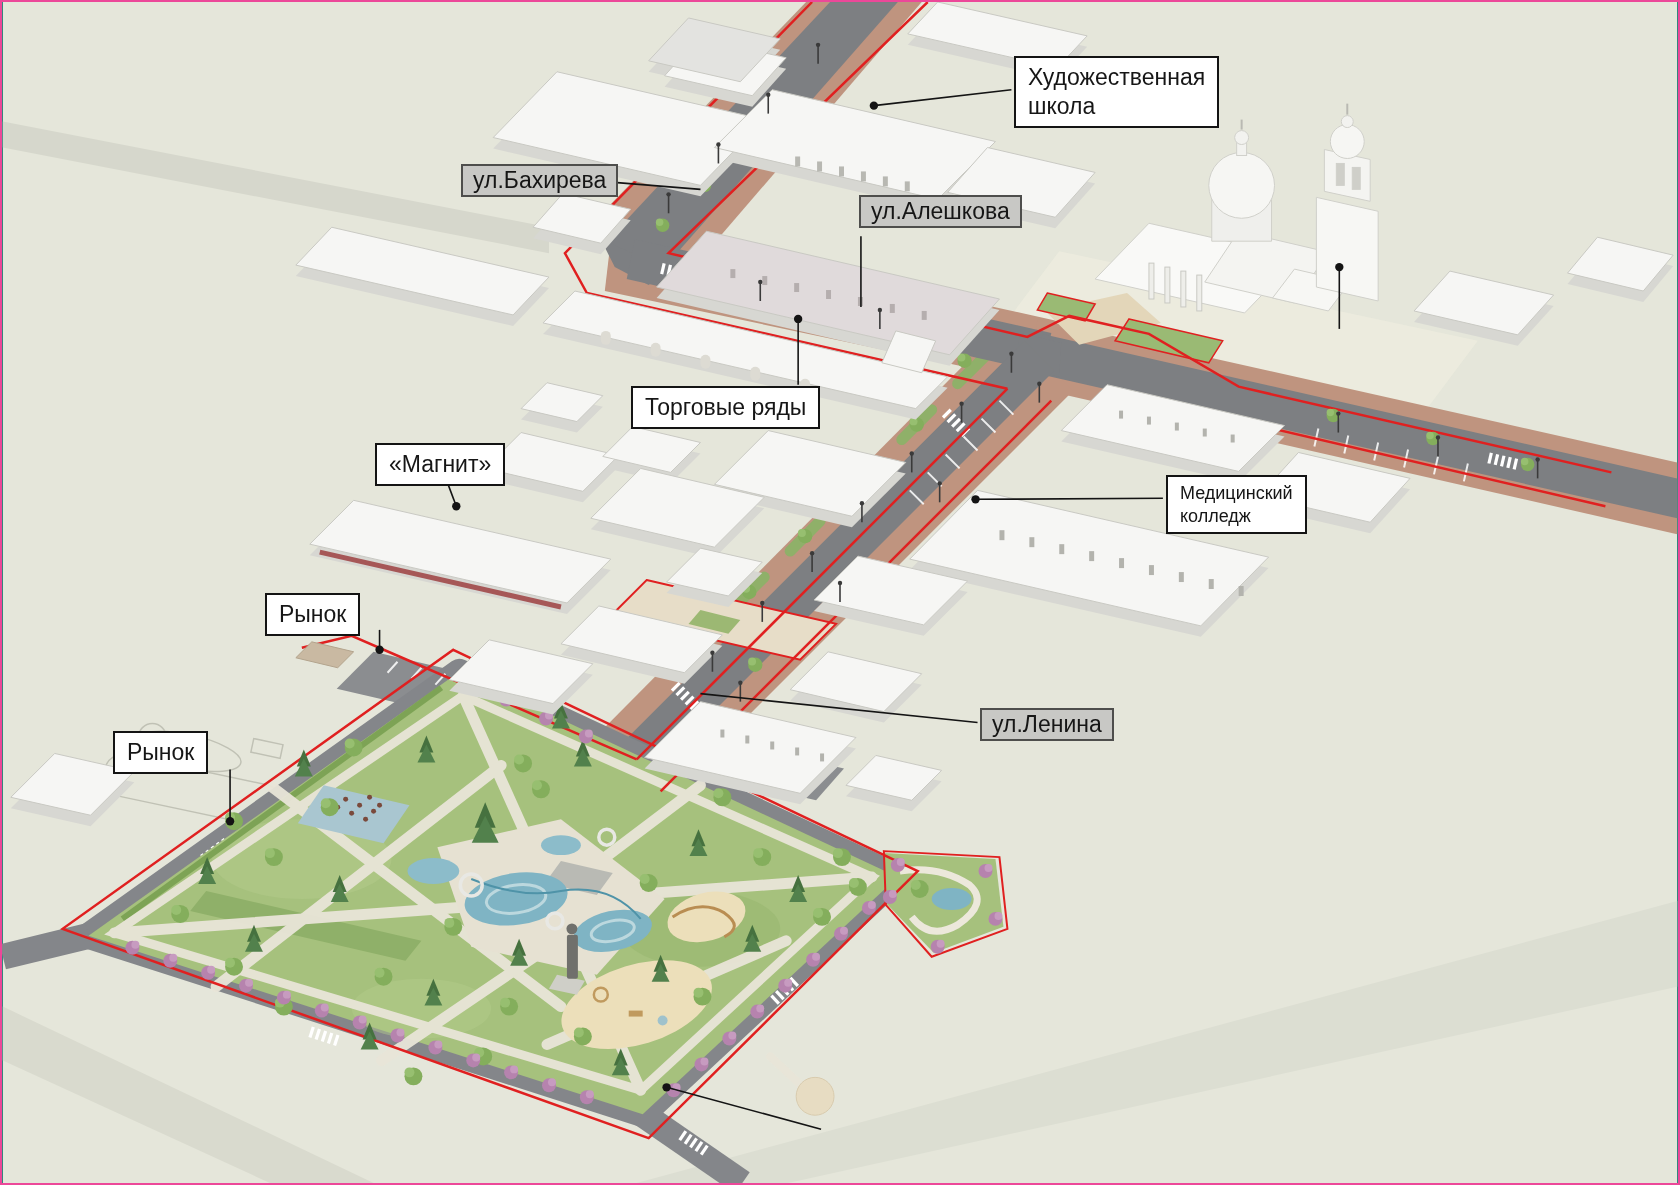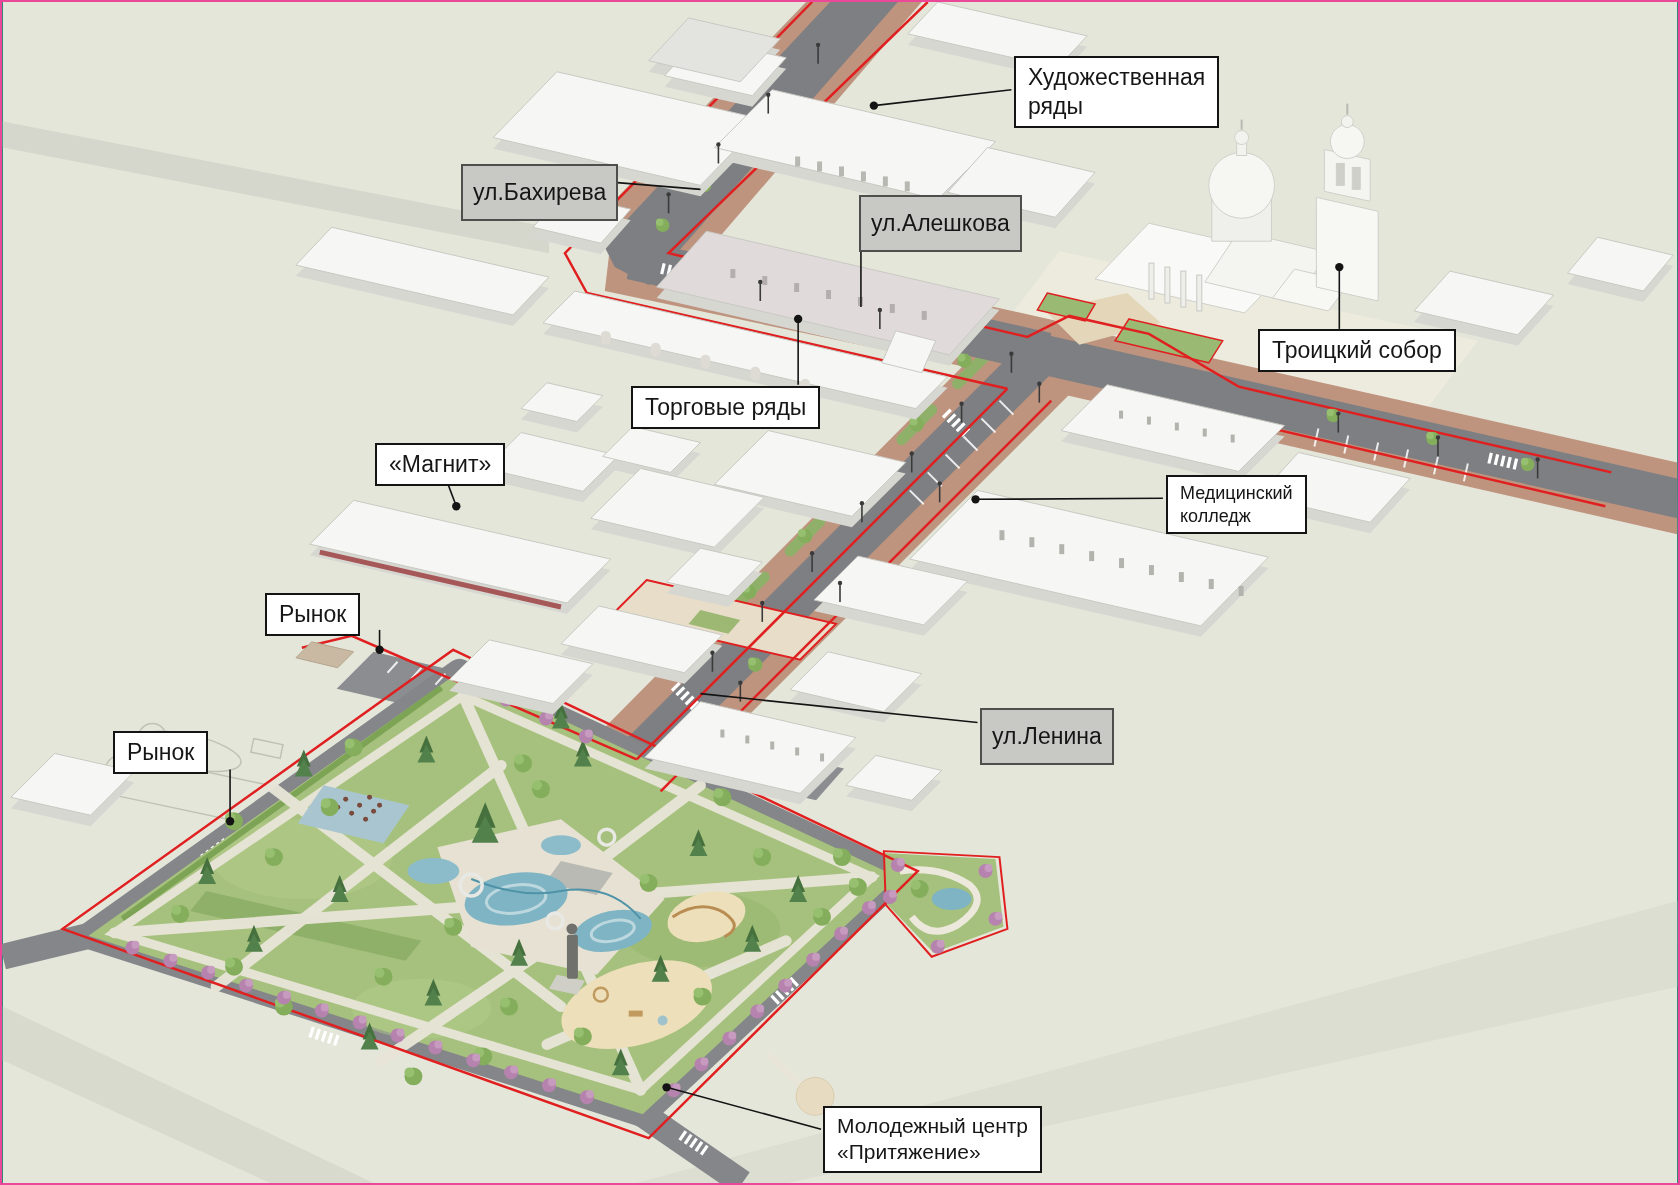--- a/index.html
+++ b/index.html
@@ -4,21 +4,21 @@
 <style>
   html,body{margin:0;padding:0;background:#ffffff;}
   .canvas{
     position:relative;width:1680px;height:1185px;overflow:hidden;
     background:#0f766e;border:2px solid #ec4899;box-sizing:border-box;
     font-family:"Liberation Sans",sans-serif;
   }
   .scene{position:absolute;left:0;top:0;width:100%;height:100%;}
   .lbl{position:absolute;color:#161616;white-space:nowrap;line-height:1.25;z-index:5;}
   .lbl.b{background:#ffffff;border:2px solid #141414;padding:5px 12px;font-size:23px;}
-  .lbl.s{background:#c8c8c5;border:2px solid #4e4e4c;padding:12px 10px;font-size:23px;}
+  .lbl.s{background:#c8c8c5;border:2px solid #4e4e4c;padding:0 10px;font-size:23px;}
   .lbl.big{font-size:18px;}
   .lbl.small{font-size:21px;}
   .lbl span{display:block;}
 </style>
 </head>
 <body>
 
 <div class="canvas">
 <svg class="scene" width="1680" height="1185" viewBox="0 0 1680 1185">
   <defs>
@@ -486,47 +486,40 @@
     <line x1="228" y1="770" x2="228" y2="822"></line>
         <circle cx="228" cy="822" r="4.2" fill="#141414" stroke="none"></circle>
     <line x1="978" y1="723" x2="700" y2="694"></line>
     <line x1="821" y1="1131" x2="666" y2="1089"></line>
         <circle cx="666" cy="1089" r="4.2" fill="#141414" stroke="none"></circle>
   </g>
 </svg>
 
   <div class="lbl b" style="left:1012px;top:54px">
     <span>Художественная</span>
-    <span>ряды</span>
+    <span>школа</span>
   </div>
   <div class="lbl s" style="left:459px;top:162px">
     <span>ул.Бахирева</span>
   </div>
   <div class="lbl s" style="left:857px;top:193px">
     <span>ул.Алешкова</span>
-  </div>
-  <div class="lbl b" style="left:1256px;top:327px">
-    <span>Троицкий собор</span>
   </div>
   <div class="lbl b" style="left:629px;top:384px">
     <span>Торговые ряды</span>
   </div>
   <div class="lbl b" style="left:373px;top:441px">
     <span>«Магнит»</span>
   </div>
   <div class="lbl b big" style="left:1164px;top:473px">
     <span>Медицинский</span>
     <span>колледж</span>
   </div>
   <div class="lbl b" style="left:263px;top:591px">
     <span>Рынок</span>
   </div>
   <div class="lbl b" style="left:111px;top:729px">
     <span>Рынок</span>
   </div>
   <div class="lbl s" style="left:978px;top:706px">
     <span>ул.Ленина</span>
   </div>
-  <div class="lbl b small" style="left:821px;top:1104px">
-    <span>Молодежный центр</span>
-    <span>«Притяжение»</span>
-  </div>
 </div>
 
 </body></html>

